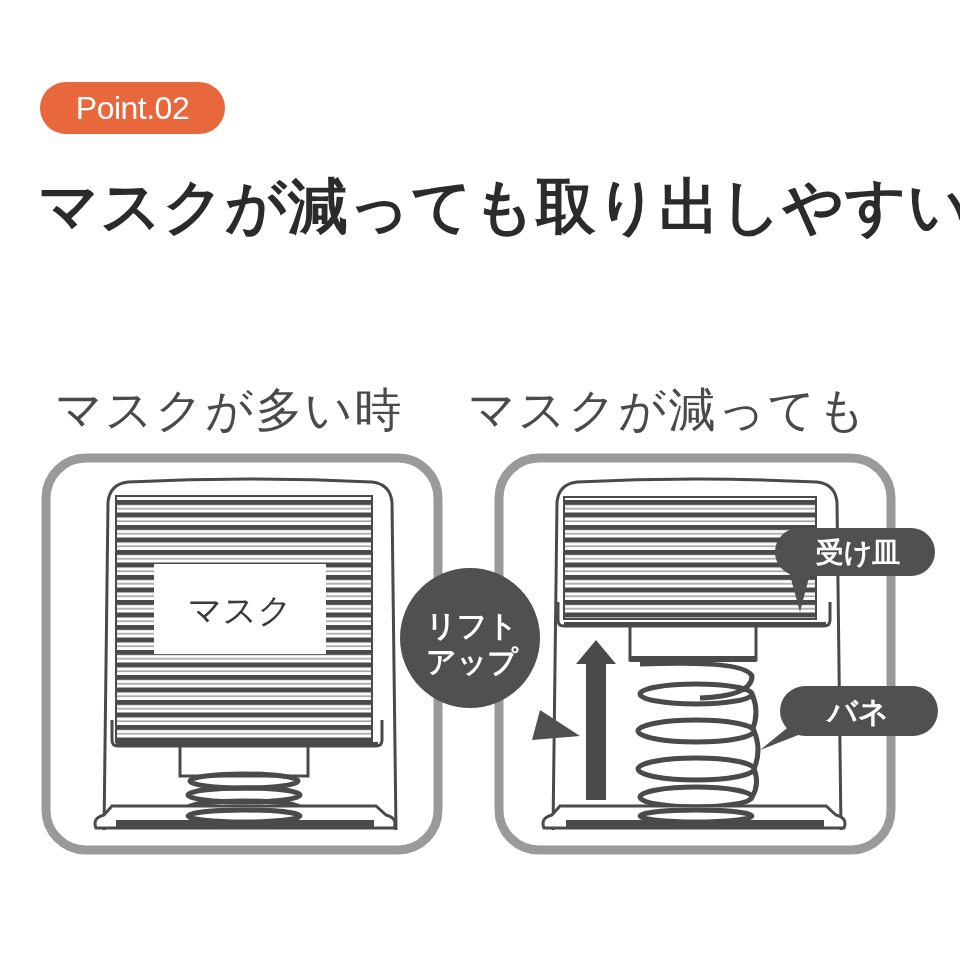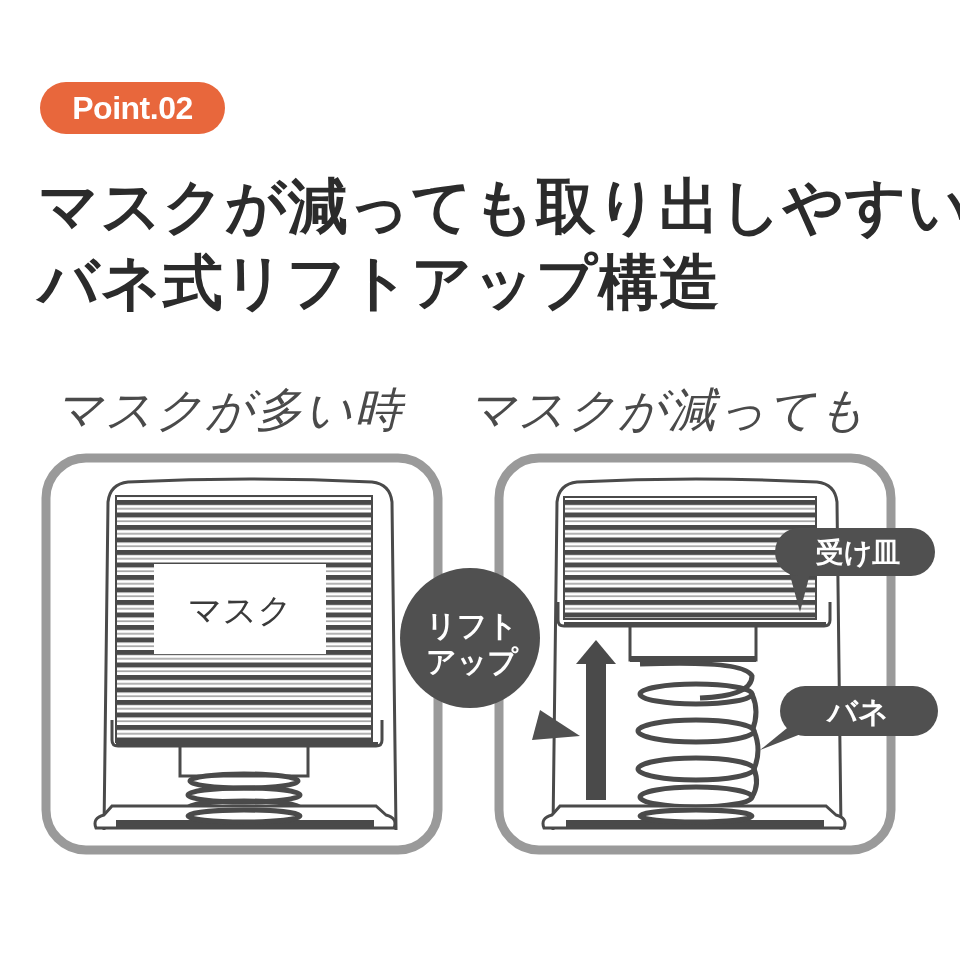--- a/index.html
+++ b/index.html
@@ -1,34 +1,33 @@
 <!DOCTYPE html>
 <html><head>
 <meta charset="utf-8">
 <style>
   html,body{margin:0;padding:0;background:#ffffff;}
   body{width:960px;height:960px;position:relative;overflow:hidden;font-family:"DejaVu Sans","Liberation Sans",sans-serif;}
   .badge{position:absolute;left:40px;top:82px;width:185px;height:52px;border-radius:26px;background:#e8673c;color:#fff;
-    display:flex;align-items:center;justify-content:center;font-family:"Liberation Sans",sans-serif;font-weight:bold;font-size:32px;letter-spacing:-0.5px;}
+    display:flex;align-items:center;justify-content:center;font-family:"Liberation Sans",sans-serif;font-weight:normal;font-size:32px;letter-spacing:-0.5px;}
   .title{position:absolute;left:38px;top:168px;color:#2b2b2b;font-weight:bold;font-size:60px;line-height:76px;letter-spacing:1px;margin:0;white-space:nowrap;}
-  .subhead{position:absolute;top:380px;color:#4a4a4a;font-size:47px;line-height:60px;white-space:nowrap;letter-spacing:2px;font-style:italic;}
+  .subhead{position:absolute;top:380px;color:#4a4a4a;font-size:47px;line-height:60px;white-space:nowrap;letter-spacing:2px;}
   .sub-left{left:55px;}
   .sub-right{left:468px;}
   svg.illus{position:absolute;left:0;top:0;}
   .bubble-text{font-family:"DejaVu Sans",sans-serif;font-weight:bold;fill:#ffffff;}
   .mask-label{font-family:"DejaVu Sans",sans-serif;fill:#3a3a3a;}
 </style>
 </head>
 <body>
 
 <div class="badge">Point.02</div>
 
 <h1 class="title">
   <span>マスクが減っても取り出しやすい</span><br>
-  <span>バネ式リフトアップ構造</span>
 </h1>
 
 <div class="subhead sub-left">マスクが多い時</div>
 <div class="subhead sub-right">マスクが減っても</div>
 
 <svg class="illus" width="960" height="960" viewBox="0 0 960 960">
   <defs>
     <pattern id="stripes" x="0" y="0" width="10" height="12.5" patternUnits="userSpaceOnUse">
       <rect x="0" y="0" width="10" height="12.5" fill="#ffffff"></rect>
       <rect x="0" y="0" width="10" height="5" fill="#4a4a4a"></rect>

